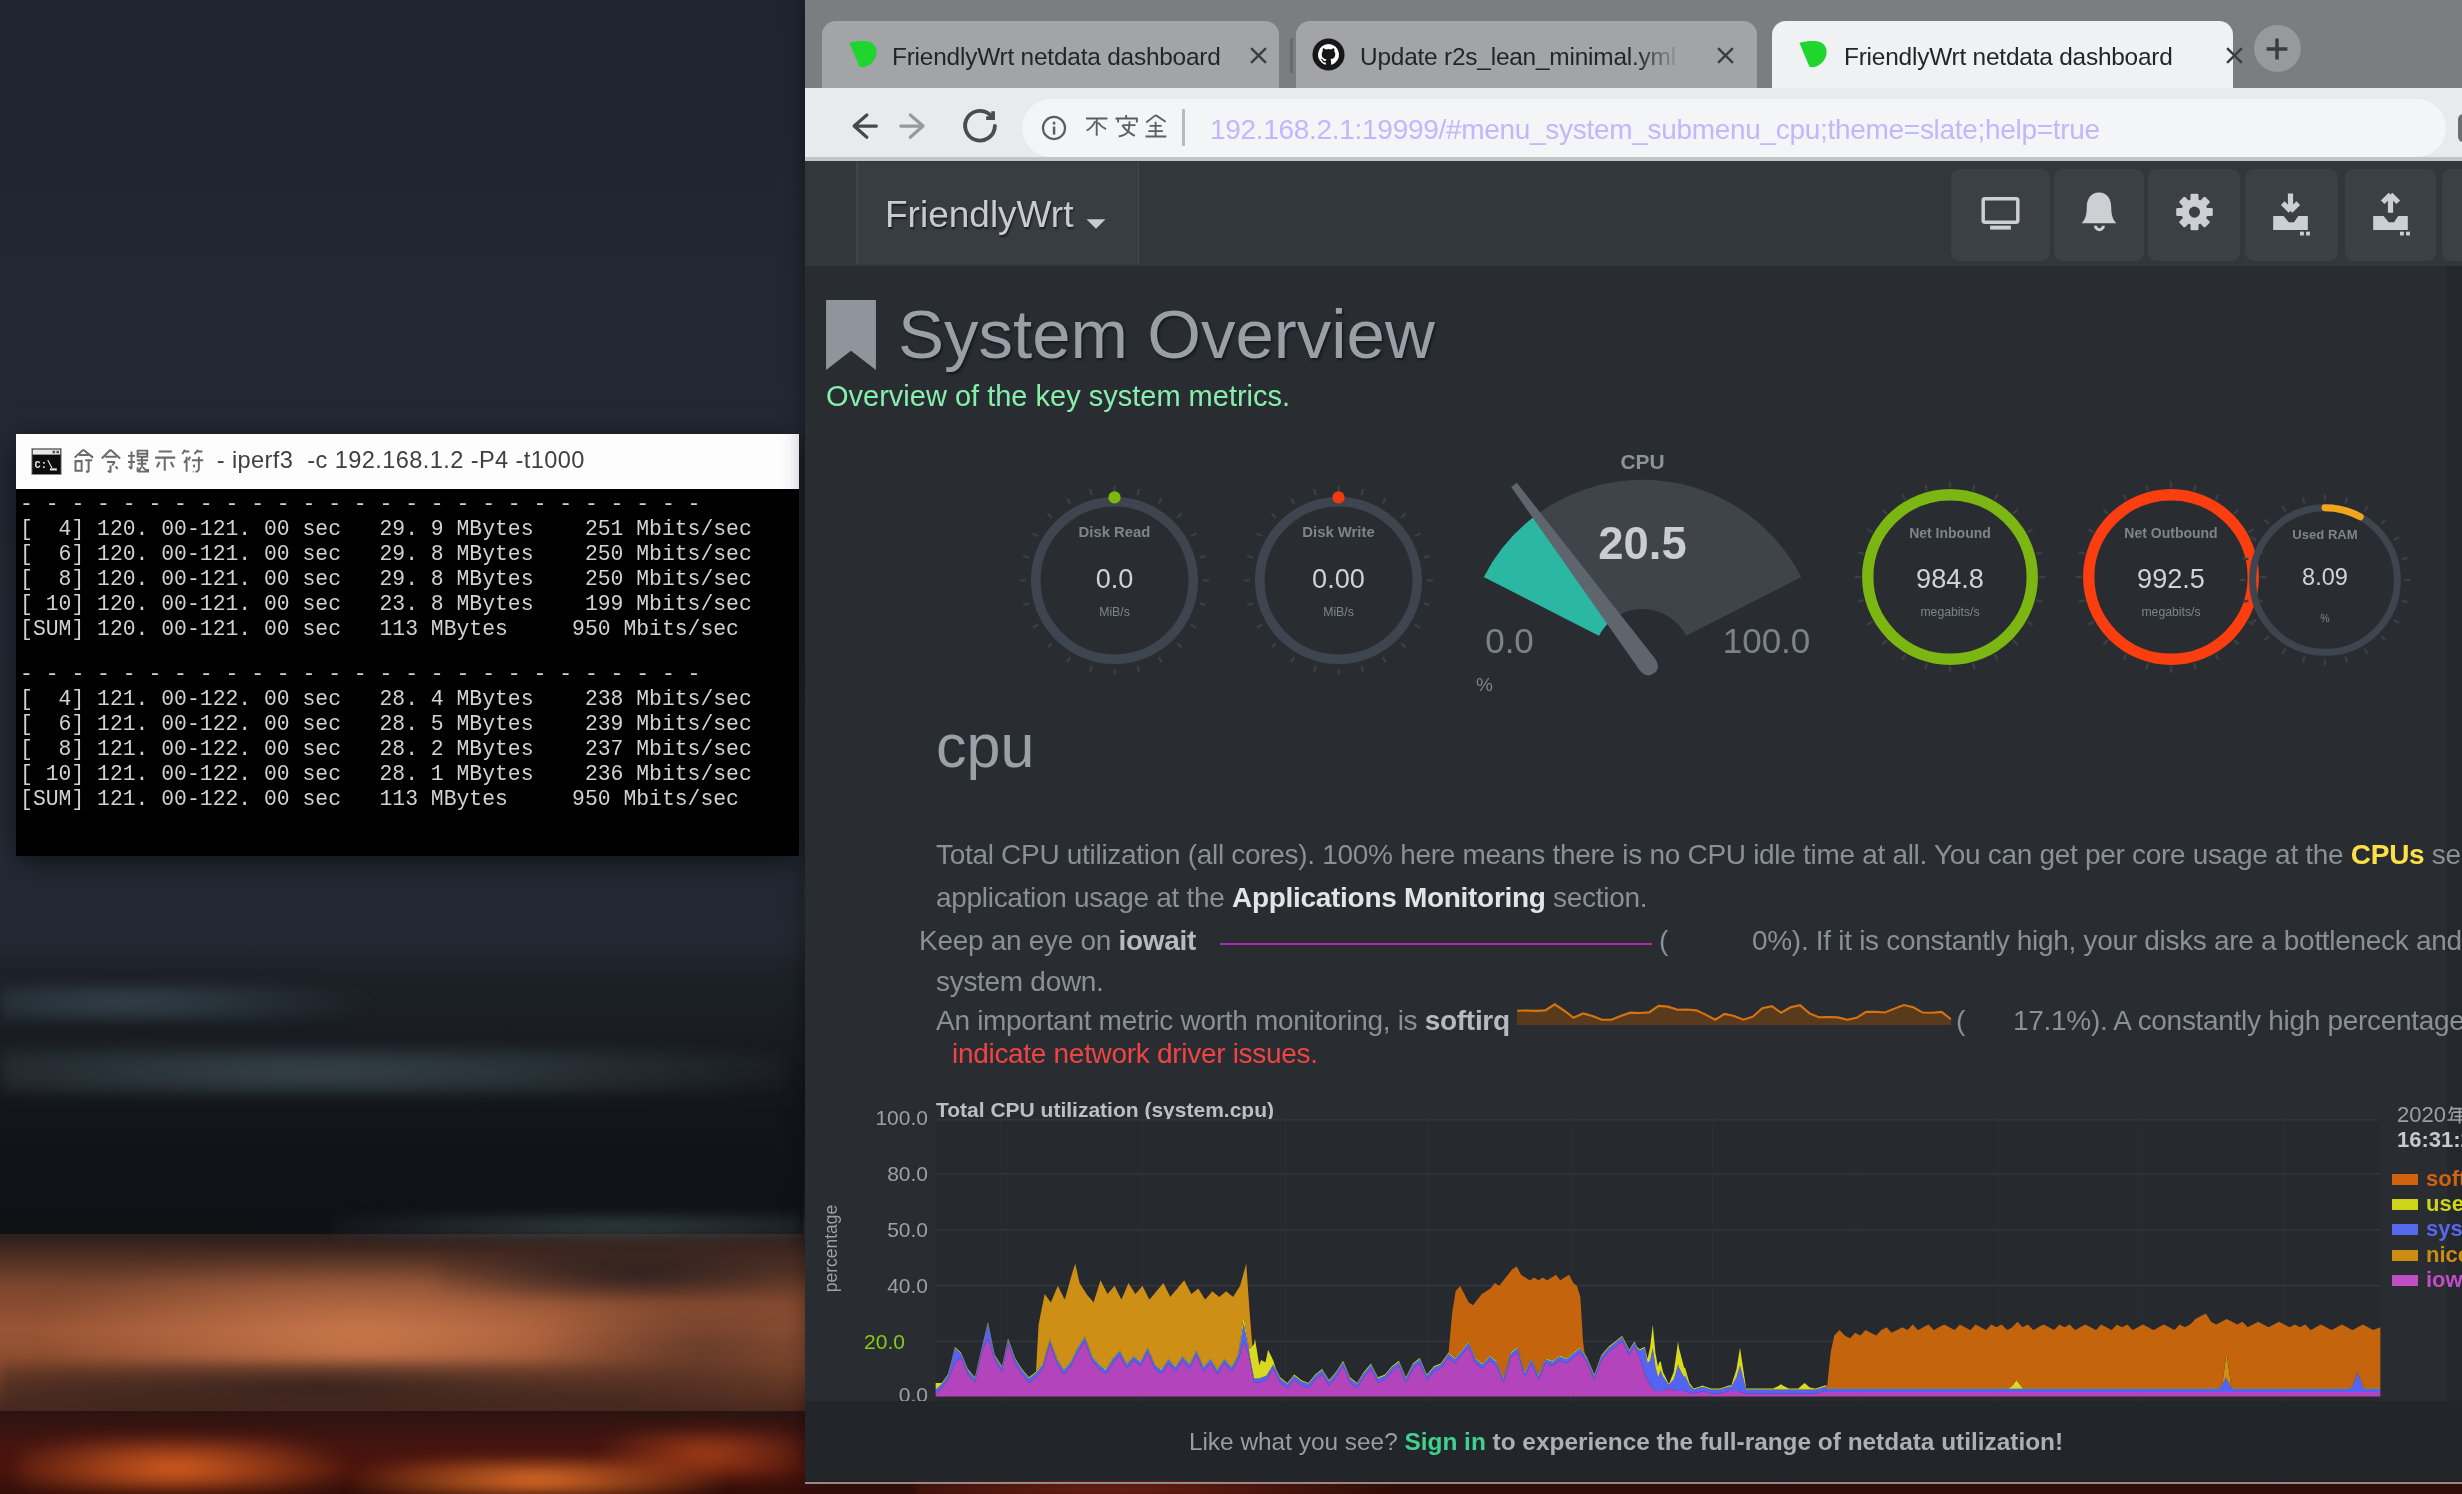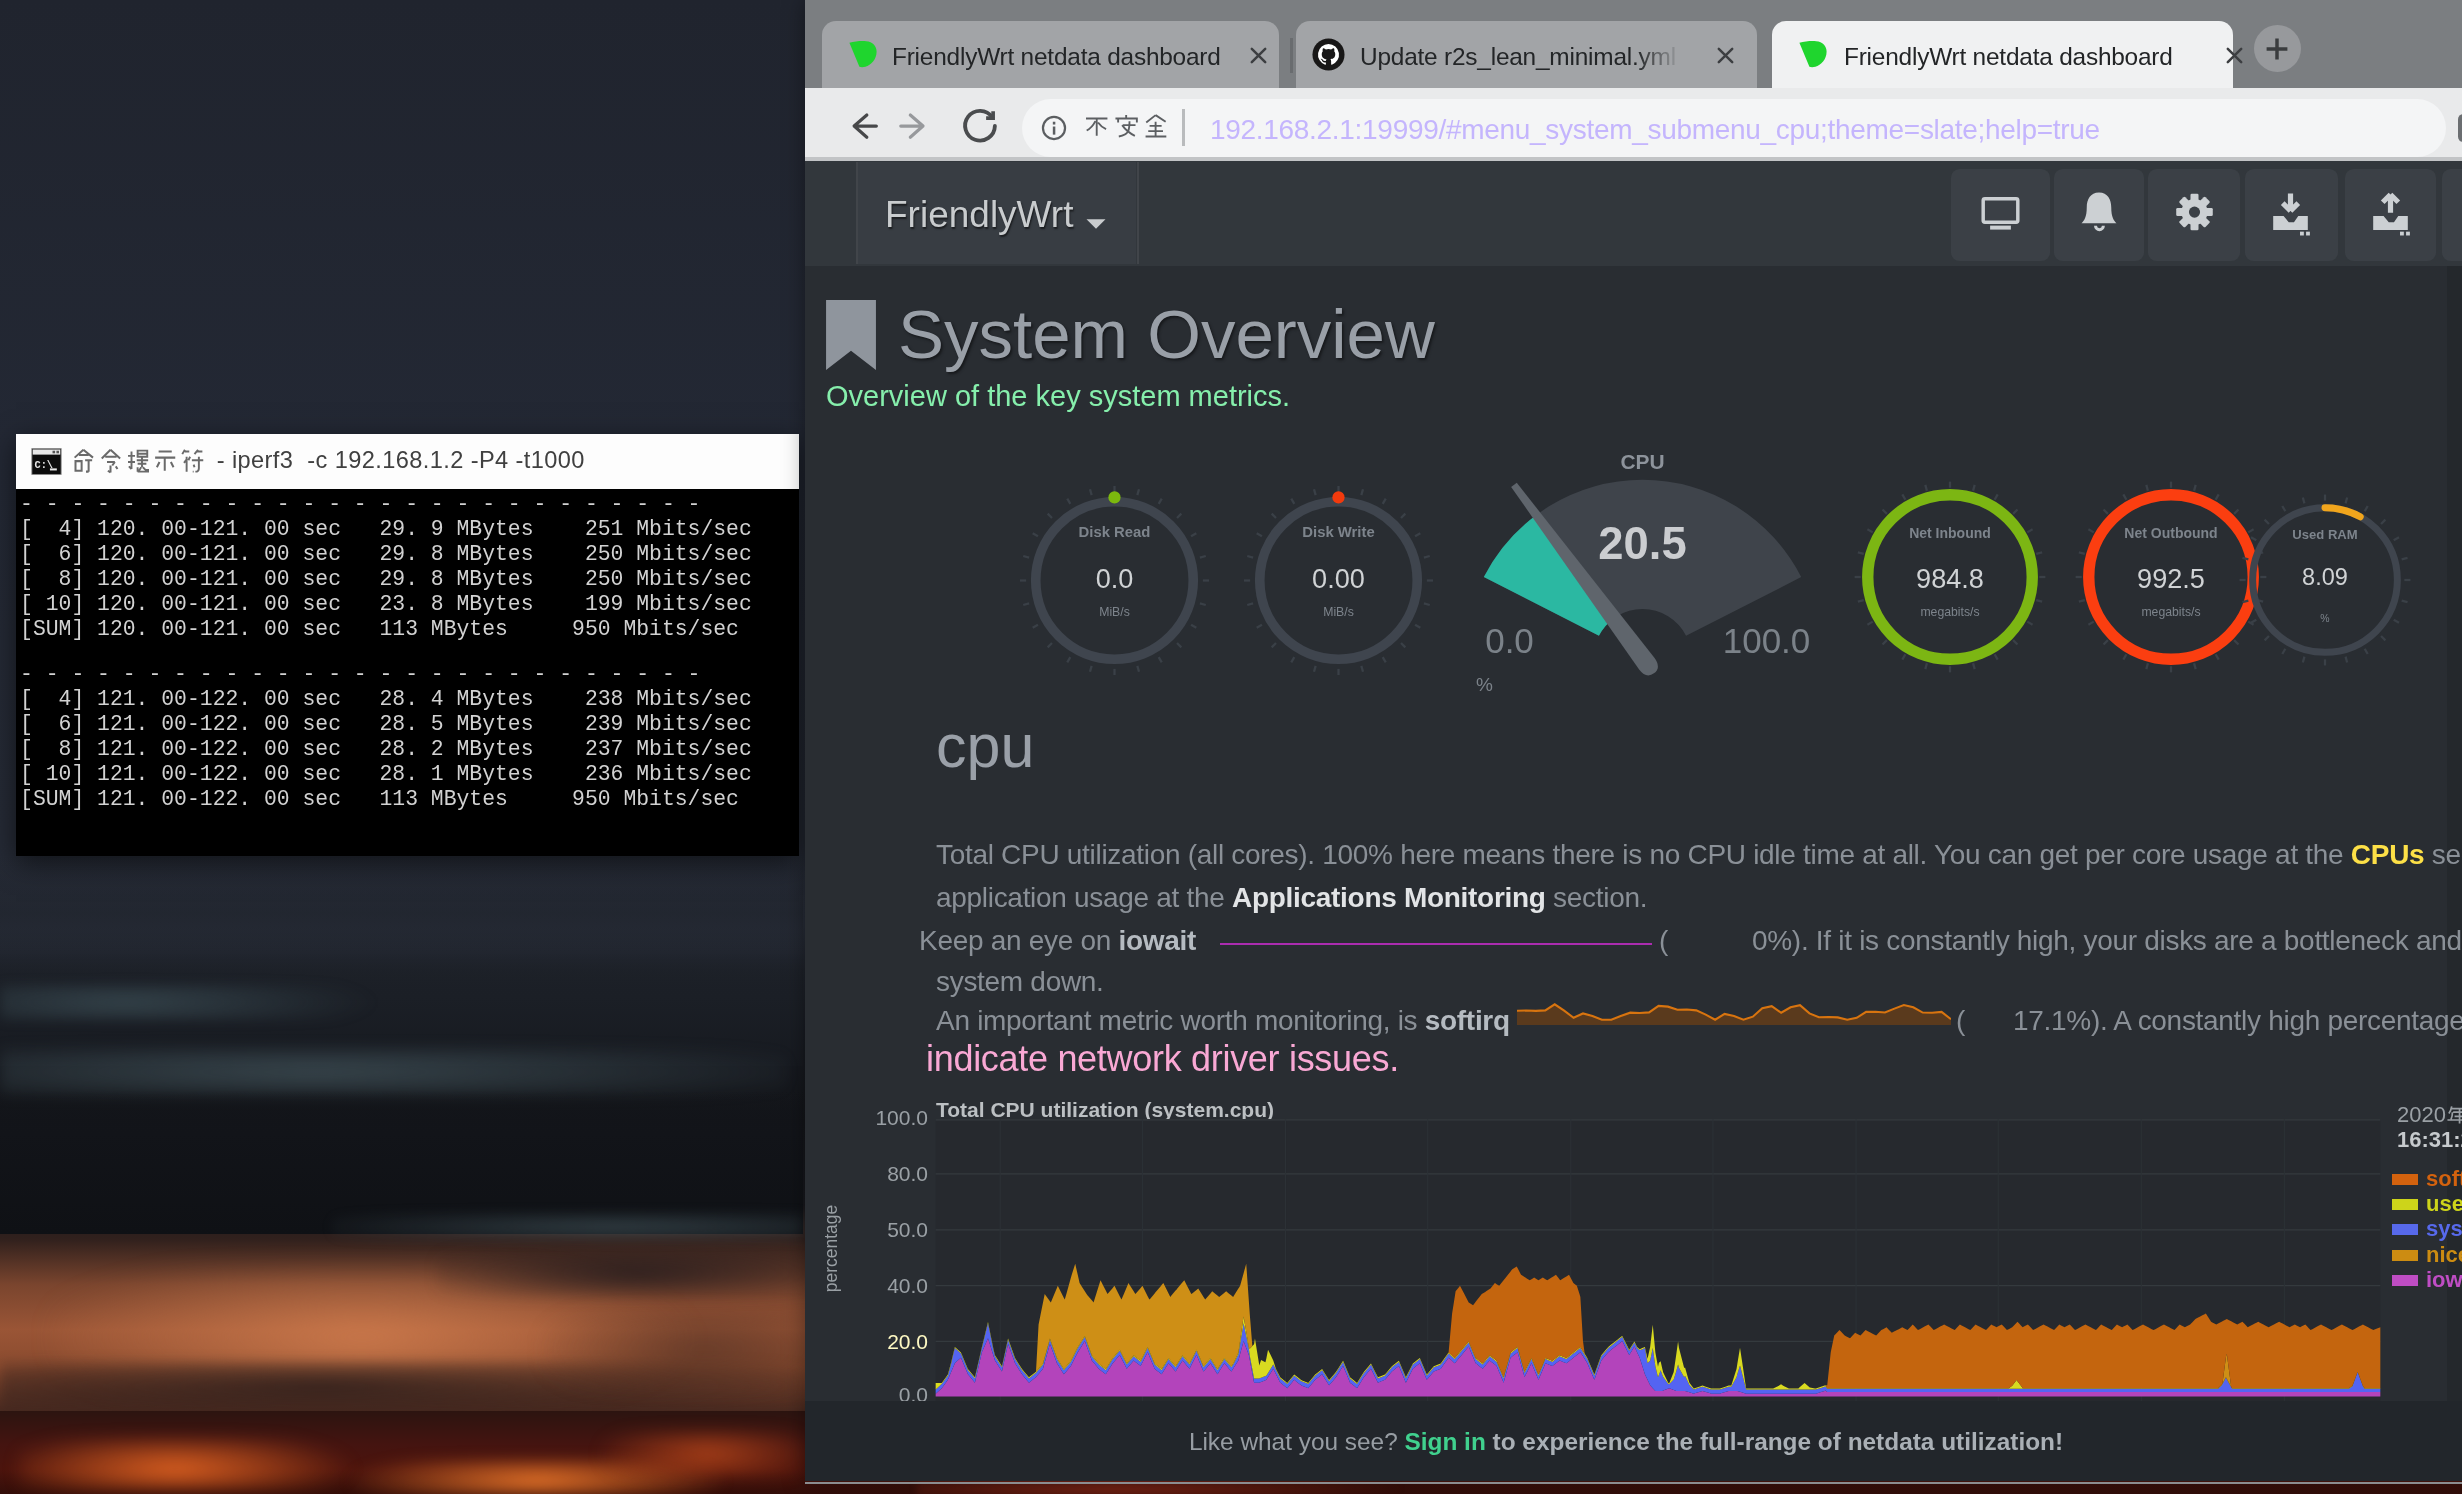--- a/index.html
+++ b/index.html
@@ -381,35 +381,35 @@
  <div class="abs" style="left:854px;top:925px;font-size:28px;letter-spacing:-0.3px;color:#8a9097;white-space:nowrap">(</div>
  <div class="abs" style="left:947px;top:925px;font-size:28px;letter-spacing:-0.3px;color:#8a9097;white-space:nowrap">0%). If it is constantly high, your disks are a bottleneck and they slow your</div>
  <div class="abs" style="left:131px;top:966px;font-size:28px;letter-spacing:-0.3px;color:#8a9097;white-space:nowrap">system down.</div>
  <div class="abs" style="left:131px;top:1005px;font-size:28px;letter-spacing:-0.3px;color:#8a9097;white-space:nowrap">An important metric worth monitoring, is <b style="color:#b5bbc1">softirq</b></div>
  <svg class="abs" style="left:712px;top:997px" width="434" height="28" viewBox="0 0 497 32">
   <polygon points="0.0,15.7 10.8,15.5 21.6,15.9 32.4,15.3 43.2,8.3 54.0,15.5 64.8,23.7 75.6,18.8 86.4,21.7 97.2,26.0 108.0,26.0 118.8,21.7 129.7,17.9 140.5,18.3 151.3,17.6 162.1,10.1 172.9,11.0 183.7,14.5 194.5,14.3 205.3,15.3 216.1,20.1 226.9,26.0 237.7,19.3 248.5,21.8 259.3,26.0 270.1,22.5 280.9,12.9 291.7,10.4 302.5,18.0 313.3,11.8 324.1,9.3 334.9,18.7 345.7,23.1 356.5,22.8 367.3,23.3 378.2,26.0 389.0,23.8 399.8,17.0 410.6,16.8 421.4,17.7 432.2,13.3 443.0,9.2 453.8,11.8 464.6,17.8 475.4,18.0 486.2,17.0 497.0,25.4 497.0,32.0 0.0,32.0" fill="#5a3a1d"></polygon>
   <polyline points="0.0,15.7 10.8,15.5 21.6,15.9 32.4,15.3 43.2,8.3 54.0,15.5 64.8,23.7 75.6,18.8 86.4,21.7 97.2,26.0 108.0,26.0 118.8,21.7 129.7,17.9 140.5,18.3 151.3,17.6 162.1,10.1 172.9,11.0 183.7,14.5 194.5,14.3 205.3,15.3 216.1,20.1 226.9,26.0 237.7,19.3 248.5,21.8 259.3,26.0 270.1,22.5 280.9,12.9 291.7,10.4 302.5,18.0 313.3,11.8 324.1,9.3 334.9,18.7 345.7,23.1 356.5,22.8 367.3,23.3 378.2,26.0 389.0,23.8 399.8,17.0 410.6,16.8 421.4,17.7 432.2,13.3 443.0,9.2 453.8,11.8 464.6,17.8 475.4,18.0 486.2,17.0 497.0,25.4" fill="none" stroke="#d8740f" stroke-width="2.4"></polyline>
  </svg>
  <div class="abs" style="left:1151px;top:1005px;font-size:28px;letter-spacing:-0.3px;color:#8a9097;white-space:nowrap">(</div>
  <div class="abs" style="left:1208px;top:1005px;font-size:28px;letter-spacing:-0.3px;color:#8a9097;white-space:nowrap">17.1%). A constantly high percentage of softirq may</div>
- <div class="abs" style="left:121px;top:1038px;font-size:36px;letter-spacing:-0.3px;color:#f9a8d4;white-space:nowrap">indicate network driver issues.</div>
+ <div class="abs" style="left:147px;top:1038px;font-size:28px;letter-spacing:-0.3px;color:#ef4444;white-space:nowrap">indicate network driver issues.</div>
 
  <div class="abs" style="left:131px;top:1098px;font-size:21px;font-weight:bold;color:#bcc0c3;white-space:nowrap">Total CPU utilization (system.cpu)</div>
  <div class="abs" style="left:1592px;top:1102px;font-size:22px;color:#9aa0a5;white-space:nowrap">2020<svg width="20" height="20" viewBox="0 0 28 28" style="vertical-align:-2.6px">
           <g stroke="#9aa0a5" stroke-width="2.4" fill="none">
             <path d="M8,2 Q7,8 4,12 M8,5 H26 M10,10 H24 M9,10 Q9,16 7,20 M12,16 H26 M19,5 V26 M2,21 H27"></path>
           </g>
         </svg>3</div>
  <div class="abs" style="left:1592px;top:1127px;font-size:22px;font-weight:bold;color:#c6cacd;white-space:nowrap">16:31:20</div>
  <div class="abs" style="left:-17.5px;top:1238px;font-size:17.5px;color:#9aa0a5;transform:rotate(-90deg);transform-origin:center">percentage</div>
  <div class="abs" style="left:36px;top:1106px;width:87px;text-align:right;font-size:21px;color:#9aa0a5">100.0</div>
  <div class="abs" style="left:36px;top:1162px;width:87px;text-align:right;font-size:21px;color:#9aa0a5">80.0</div>
  <div class="abs" style="left:36px;top:1218px;width:87px;text-align:right;font-size:21px;color:#9aa0a5">50.0</div>
  <div class="abs" style="left:36px;top:1274px;width:87px;text-align:right;font-size:21px;color:#9aa0a5">40.0</div>
- <div class="abs" style="left:36px;top:1330px;width:87px;text-align:right;font-size:21px;color:#fef9c3">20.0</div>
+ <div class="abs" style="left:36px;top:1330px;width:87px;text-align:center;font-size:21px;color:#84cc16">20.0</div>
  <div class="abs" style="left:36px;top:1383px;width:87px;text-align:right;font-size:21px;color:#9aa0a5">0.0</div>
  <svg class="abs" style="left:130px;top:1119px" width="1446" height="294" viewBox="0 0 1656 337">
   <rect x="0" y="0" width="1656" height="337" fill="#26292e"></rect>
   <line x1="0" y1="1" x2="1656" y2="1" stroke="#343a3e" stroke-width="1.4"></line>
   <line x1="0" y1="63" x2="1656" y2="63" stroke="#343a3e" stroke-width="1.4"></line>
   <line x1="0" y1="127" x2="1656" y2="127" stroke="#343a3e" stroke-width="1.4"></line>
   <line x1="0" y1="191" x2="1656" y2="191" stroke="#343a3e" stroke-width="1.4"></line>
   <line x1="0" y1="255" x2="1656" y2="255" stroke="#343a3e" stroke-width="1.4"></line>
   <line x1="74" y1="0" x2="74" y2="338" stroke="#2c3136" stroke-width="1.2"></line>
   <line x1="237" y1="0" x2="237" y2="338" stroke="#2c3136" stroke-width="1.2"></line>

